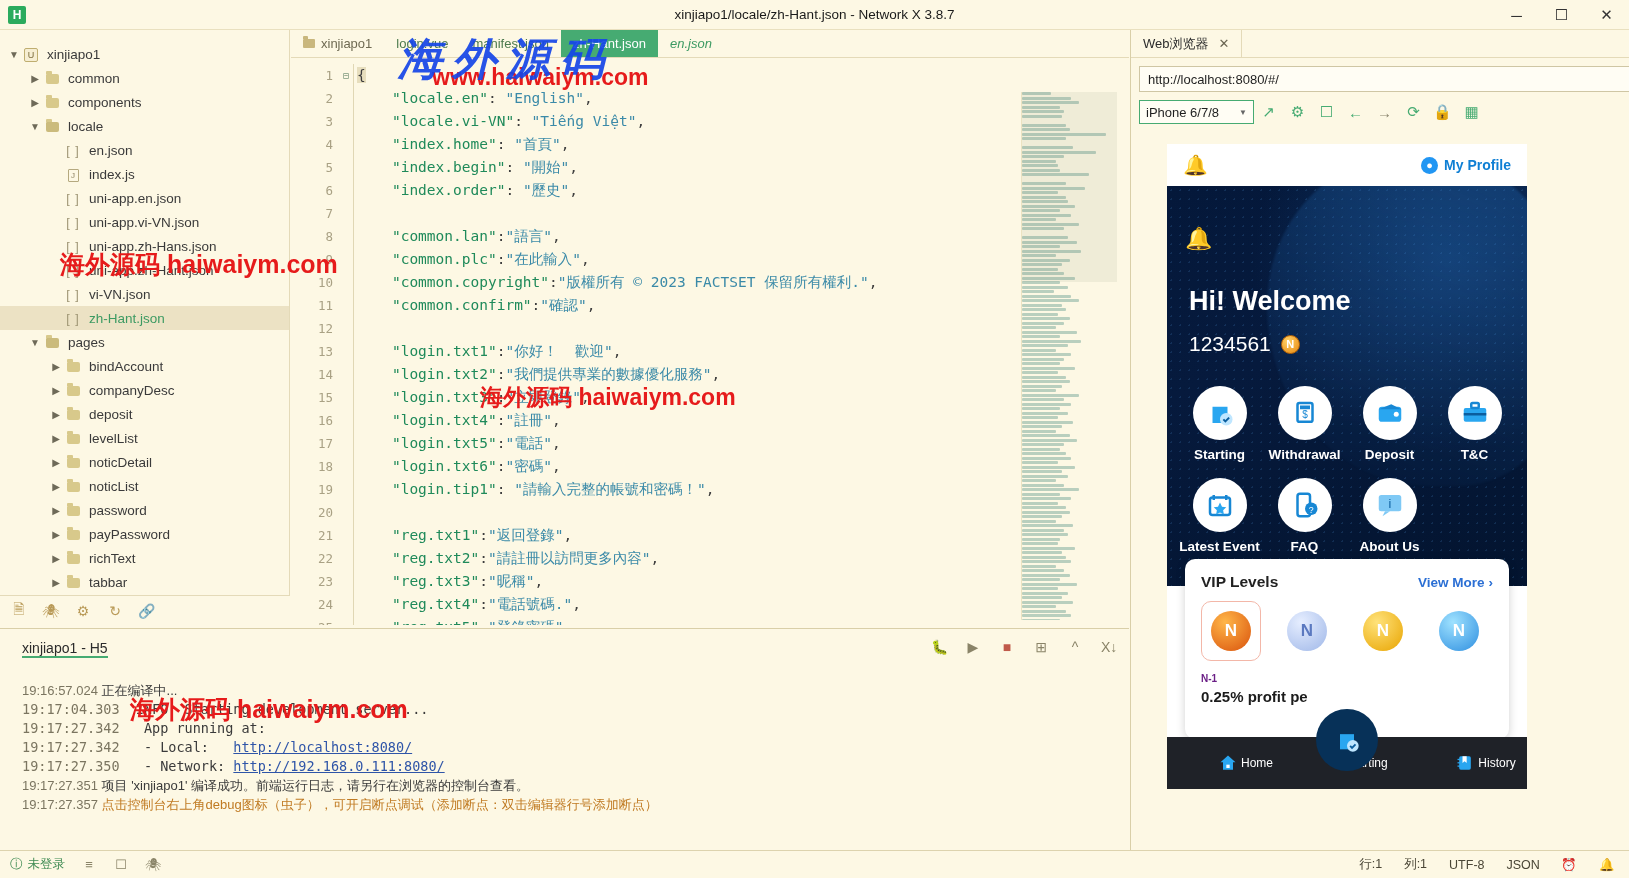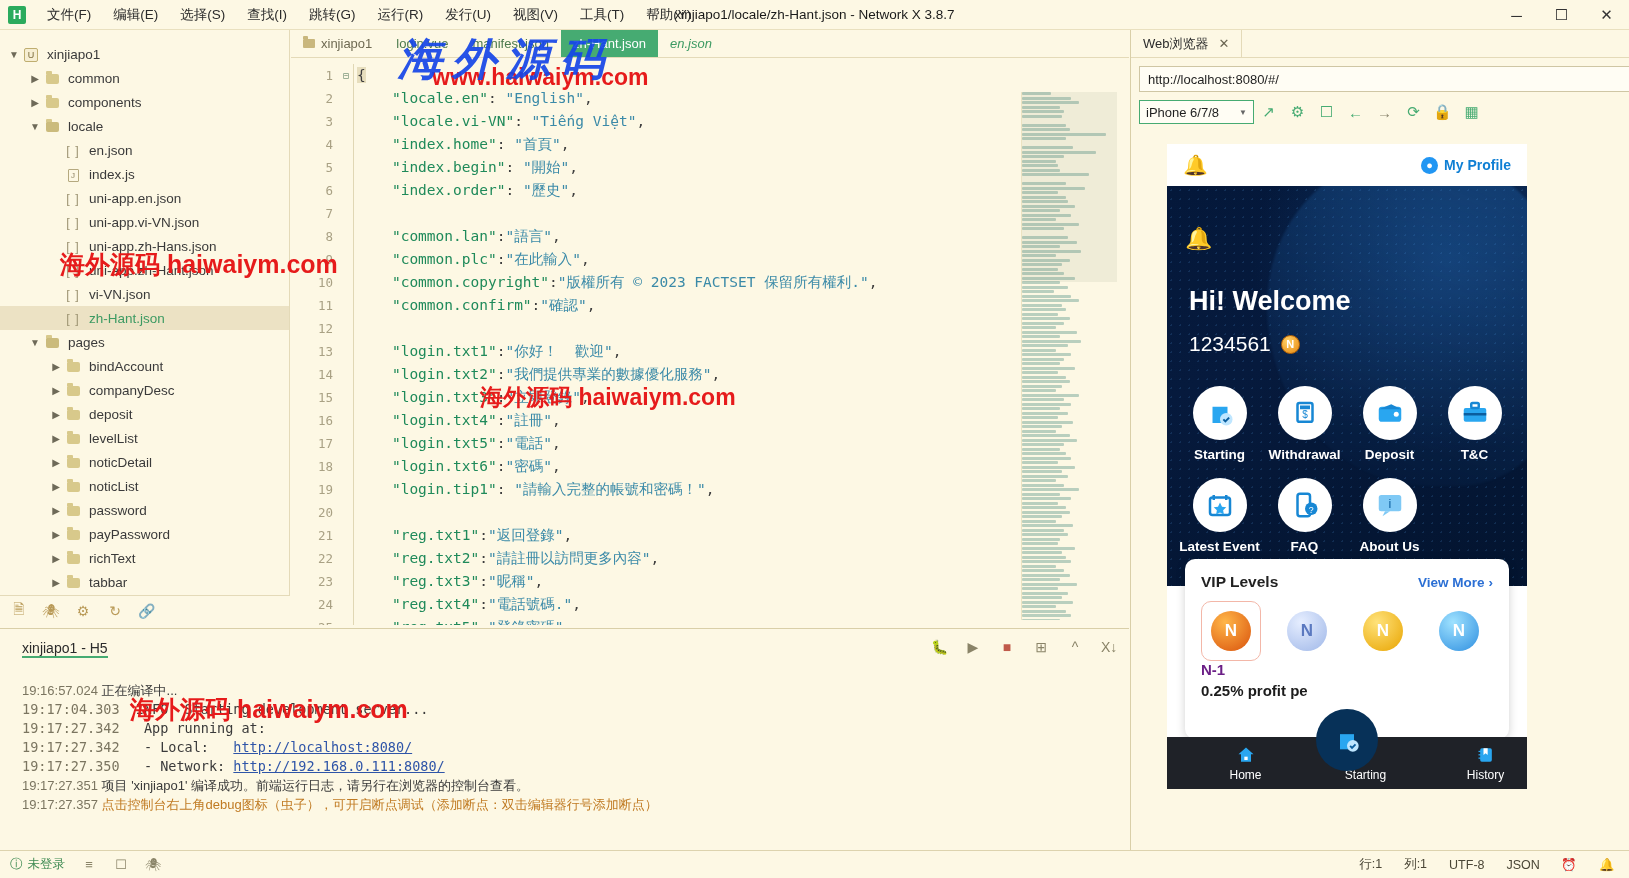--- a/index.html
+++ b/index.html
@@ -324,36 +324,36 @@
     align-items: center; justify-content: center;
   }
   .vip-badge-wrap.sel { border: 1px solid #f3b7a8; border-radius: 10px; }
   .vb { width: 40px; height: 40px; border-radius: 50%;
         display: flex; align-items: center; justify-content: center;
         font-size: 17px; font-weight: bold; color: #fff; }
   .vb.o { background: radial-gradient(circle at 35% 28%, #ffb648, #d9520c); }
   .vb.b { background: radial-gradient(circle at 35% 28%, #e6eeff, #9fb7e8); color:#5b79c0; }
   .vb.y { background: radial-gradient(circle at 35% 28%, #ffe27a, #e8a400); }
   .vb.c { background: radial-gradient(circle at 35% 28%, #9fe2ff, #2f8fe0); }
-  .vip-lv { font-size: 15px; font-weight: bold; color: #6b1f86; margin-top: 0; }
+  .vip-lv { font-size: 10px; font-weight: bold; color: #6b1f86; margin-top: 12px; }
   .vip-sub { font-size: 15px; font-weight: bold; color: #1c1c1c; margin-top: 4px; }
 
   .fab {
     position: absolute; left: 50%; transform: translateX(-50%);
     top: 565px; width: 62px; height: 62px; border-radius: 50%;
     background: #073158; display: flex; align-items: center;
     justify-content: center; z-index: 5;
   }
   .fab svg { width: 28px; height: 28px; }
   .tabbar-ph {
     position: absolute; left: 0; right: 0; bottom: 0; height: 52px;
     background: #1f2228; display: flex; align-items: center;
   }
   .tb-item {
-    flex: 1; display: flex; flex-direction: column;
+    flex: 1; display: flex; flex-direction: row;
     align-items: center; justify-content: center; gap: 3px;
     color: #fff; font-size: 12px; margin-left: 37px;
   }
   .tb-item svg { width: 20px; height: 20px; }
   .tb-item.mid { color: #fff; }
 
   
   .statusbar {
     position: absolute; left: 0; bottom: 0; width: 1629px; height: 28px;
     background: #fdf8e4; border-top: 1px solid #ddd3ae;
@@ -387,32 +387,20 @@
     left: 130px; top: 693px; font-size: 25px; color: #e61b1b; font-weight: bold;
   }
 </style>
 </head>
 <body>
 
 <div id="app">
 
   <div class="titlebar">
     <div class="hb-logo">H</div>
-    <div class="menus">
-      <div class="menu-item">文件(F)</div>
-      <div class="menu-item">编辑(E)</div>
-      <div class="menu-item">选择(S)</div>
-      <div class="menu-item">查找(I)</div>
-      <div class="menu-item">跳转(G)</div>
-      <div class="menu-item">运行(R)</div>
-      <div class="menu-item">发行(U)</div>
-      <div class="menu-item">视图(V)</div>
-      <div class="menu-item">工具(T)</div>
-      <div class="menu-item">帮助(Y)</div>
-    </div>
     <div class="win-title">xinjiapo1/locale/zh-Hant.json - Network X 3.8.7</div>
     <div class="win-btns">
       <div class="win-btn">─</div>
       <div class="win-btn">☐</div>
       <div class="win-btn close">✕</div>
     </div>
   </div>
 
   <div class="sidebar">
     <div class="tree" id="tree">

